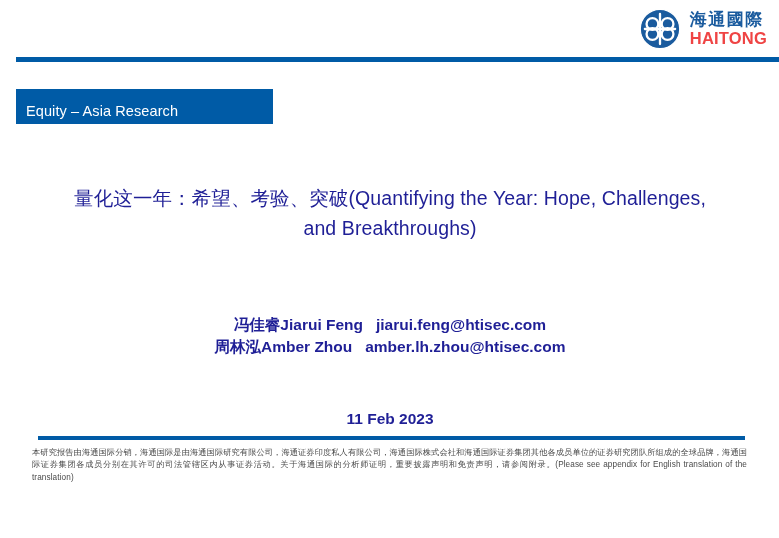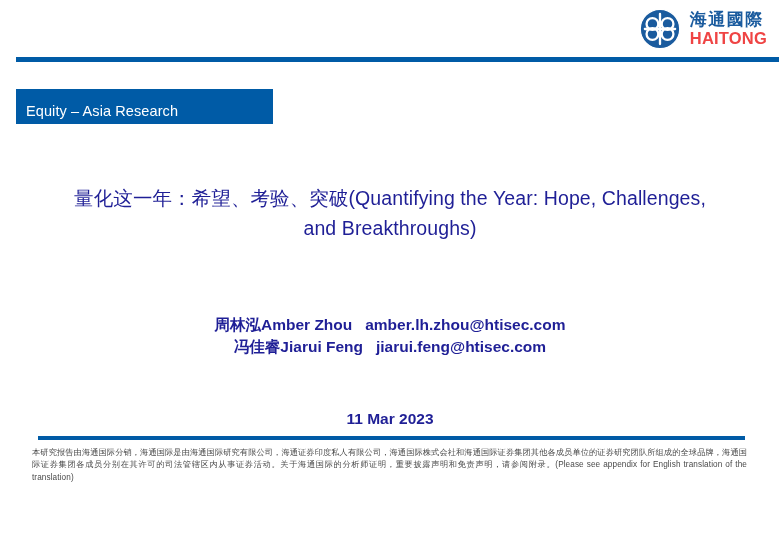--- a/index.html
+++ b/index.html
@@ -171,23 +171,23 @@
 
 <div class="top-rule"></div>
 
 <div class="banner">
   <span class="banner-label">Equity – Asia Research</span>
 </div>
 
 <div class="title">量化这一年：希望、考验、突破(Quantifying the Year: Hope, Challenges, and Breakthroughs)</div>
 
 <div class="authors">
+  <div class="author-row">冯佳睿Jiarui Feng   jiarui.feng@htisec.com</div>
   <div class="author-row">周林泓Amber Zhou   amber.lh.zhou@htisec.com</div>
-  <div class="author-row">冯佳睿Jiarui Feng   jiarui.feng@htisec.com</div>
 </div>
 
-<div class="date">11 Mar 2023</div>
+<div class="date">11 Feb 2023</div>
 
 <div class="mid-rule"></div>
 
 <div class="disclaimer">
   <p>本研究报告由海通国际分销，海通国际是由海通国际研究有限公司，海通证券印度私人有限公司，海通国际株式会社和海通国际证券集团其他各成员单位的证券研究团队所组成的全球品牌，海通国际证券集团各成员分别在其许可的司法管辖区内从事证券活动。关于海通国际的分析师证明，重要披露声明和免责声明，请参阅附录。(Please see appendix for English translation of the translation)</p>
 </div>
 
 </body></html>

